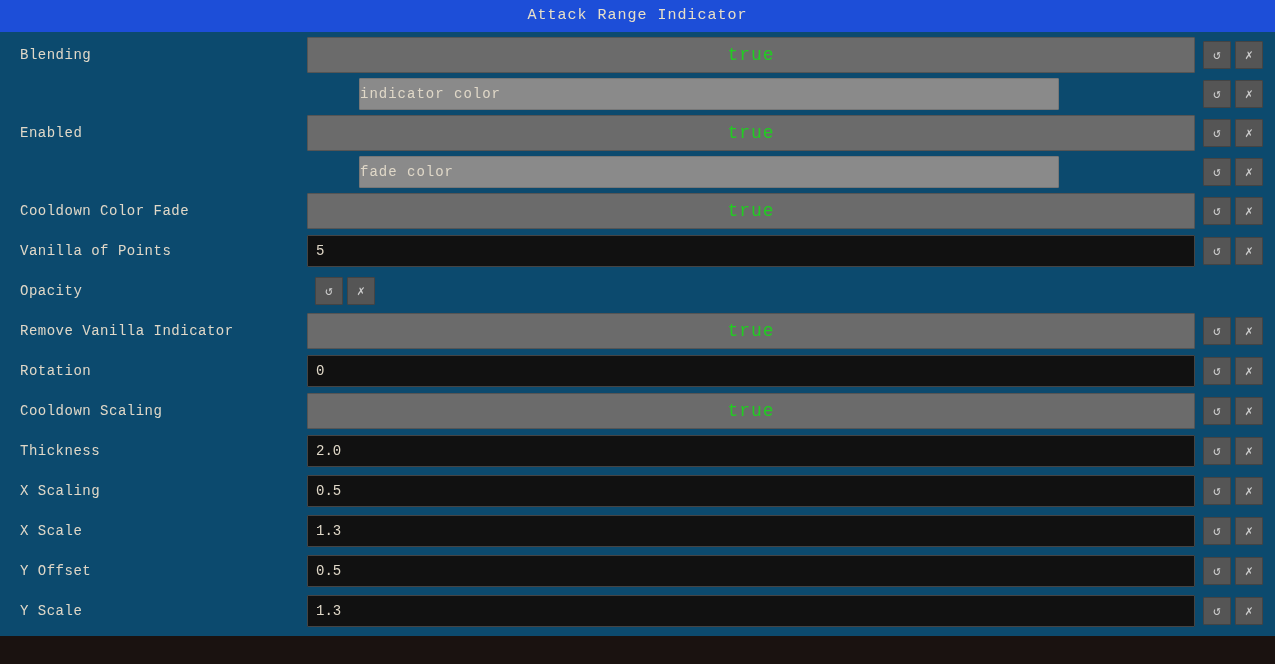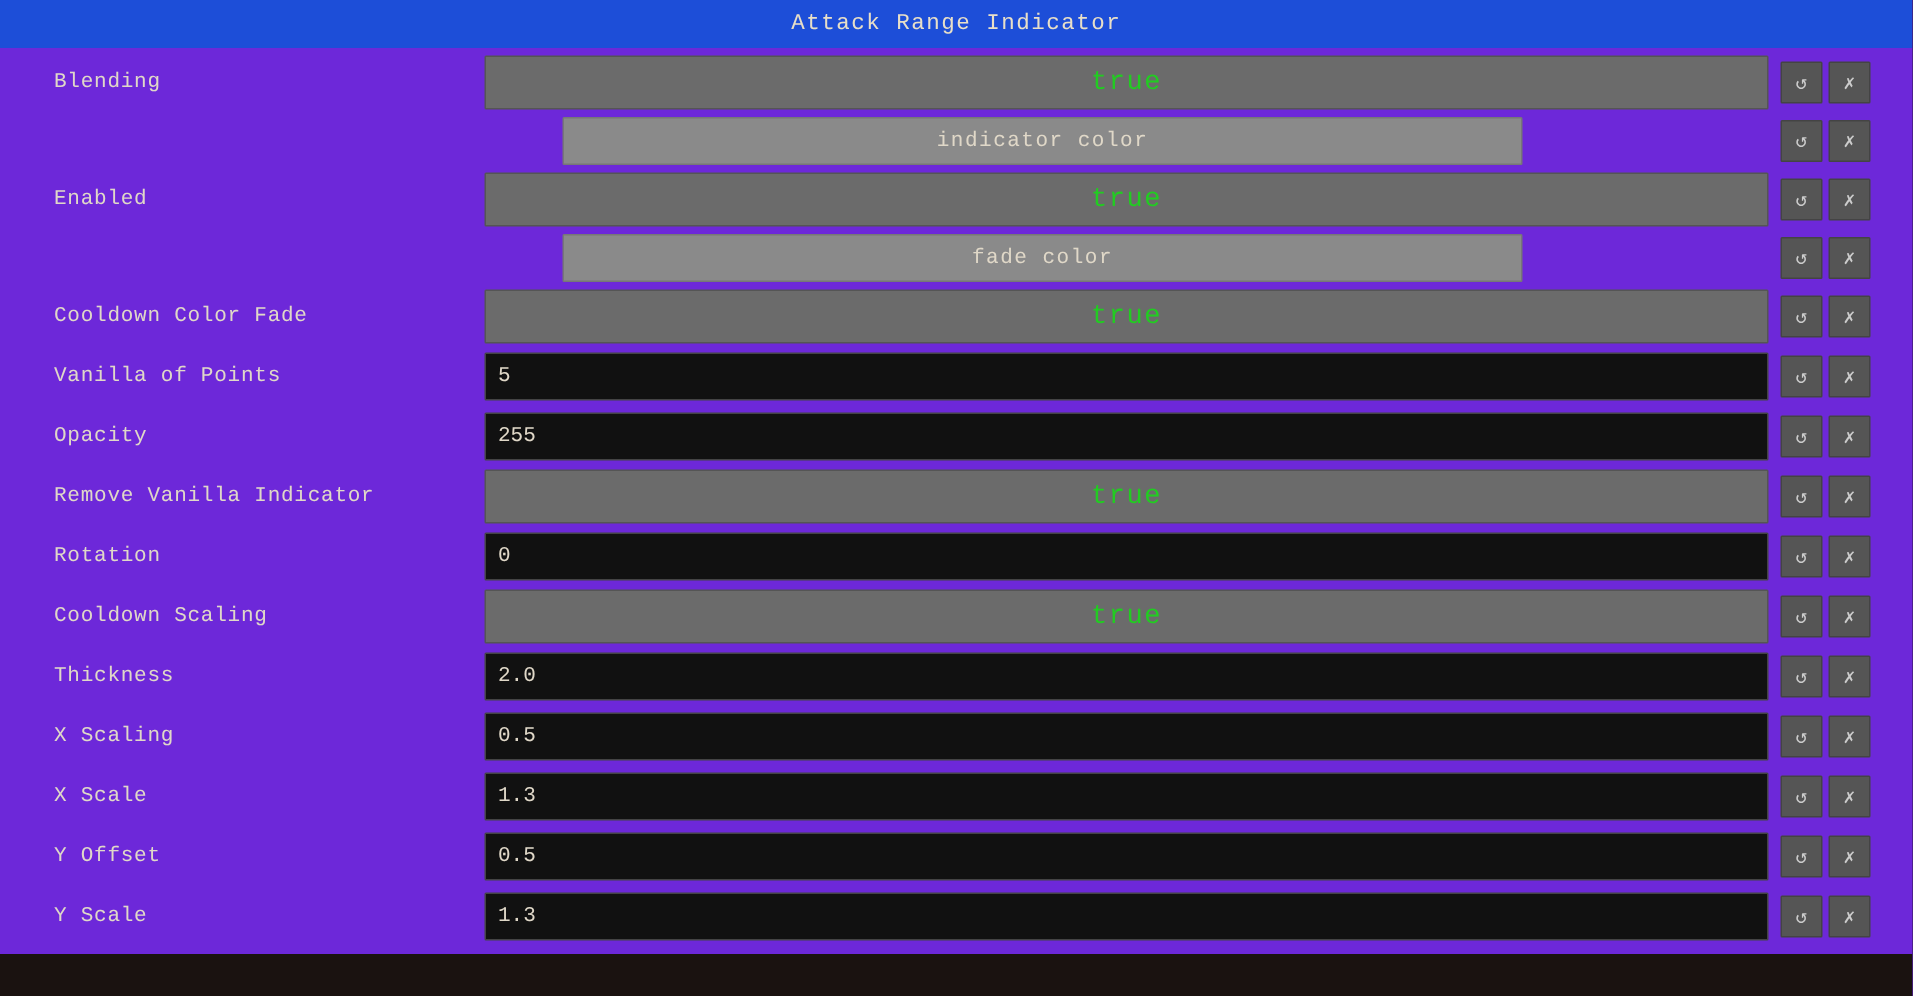--- a/index.html
+++ b/index.html
@@ -17,22 +17,22 @@
     .title-bar {
       text-align: center;
       padding: 7px 0 8px;
       font-size: 15px;
       letter-spacing: 1px;
       color: #e8dfc8;
       background-color: #1d4ed8;
     }
 
     .settings-container {
-      padding: 4px 28px;
-      background-color: #6d28d9;
+      padding: 4px 12px;
+      background-color: #0c4a6e;
     }
 
     .setting-row {
       display: flex;
       align-items: center;
       margin-bottom: 2px;
       min-height: 38px;
     }
 
     .setting-label {
@@ -61,28 +61,27 @@
       font-size: 18px;
       letter-spacing: 1px;
       cursor: pointer;
       border-radius: 1px;
     }
 
     .color-button {
       background-color: #8a8a8a;
       border: 1px solid #777;
       color: #e0d8c8;
-      text-align: center;
       padding: 7px 0;
       font-family: 'Courier New', Courier, monospace;
       font-size: 14px;
       letter-spacing: 1px;
       cursor: pointer;
       border-radius: 1px;
-      width: 640px;
+      width: 700px;
       margin-left: 52px;
     }
 
     .value-input {
       flex: 1;
       background-color: #111;
       border: 1px solid #444;
       color: #e0d8c8;
       padding: 7px 8px;
       font-family: 'Courier New', Courier, monospace;
@@ -192,23 +191,20 @@
       <div class="setting-control">
         <input class="value-input" type="text" value="5" style="">
       </div>
       <div class="action-buttons">
         <button class="action-btn">↺</button>
         <button class="action-btn">✗</button>
       </div>
     </div>
     <div class="setting-row">
       <div class="setting-label">Opacity</div>
-      <div class="setting-control">
-        <input class="value-input" type="text" value="255" style="">
-      </div>
       <div class="action-buttons">
         <button class="action-btn">↺</button>
         <button class="action-btn">✗</button>
       </div>
     </div>
     <div class="setting-row">
       <div class="setting-label">Remove Vanilla Indicator</div>
       <div class="setting-control">
         <div class="toggle-button">true</div>
       </div>

